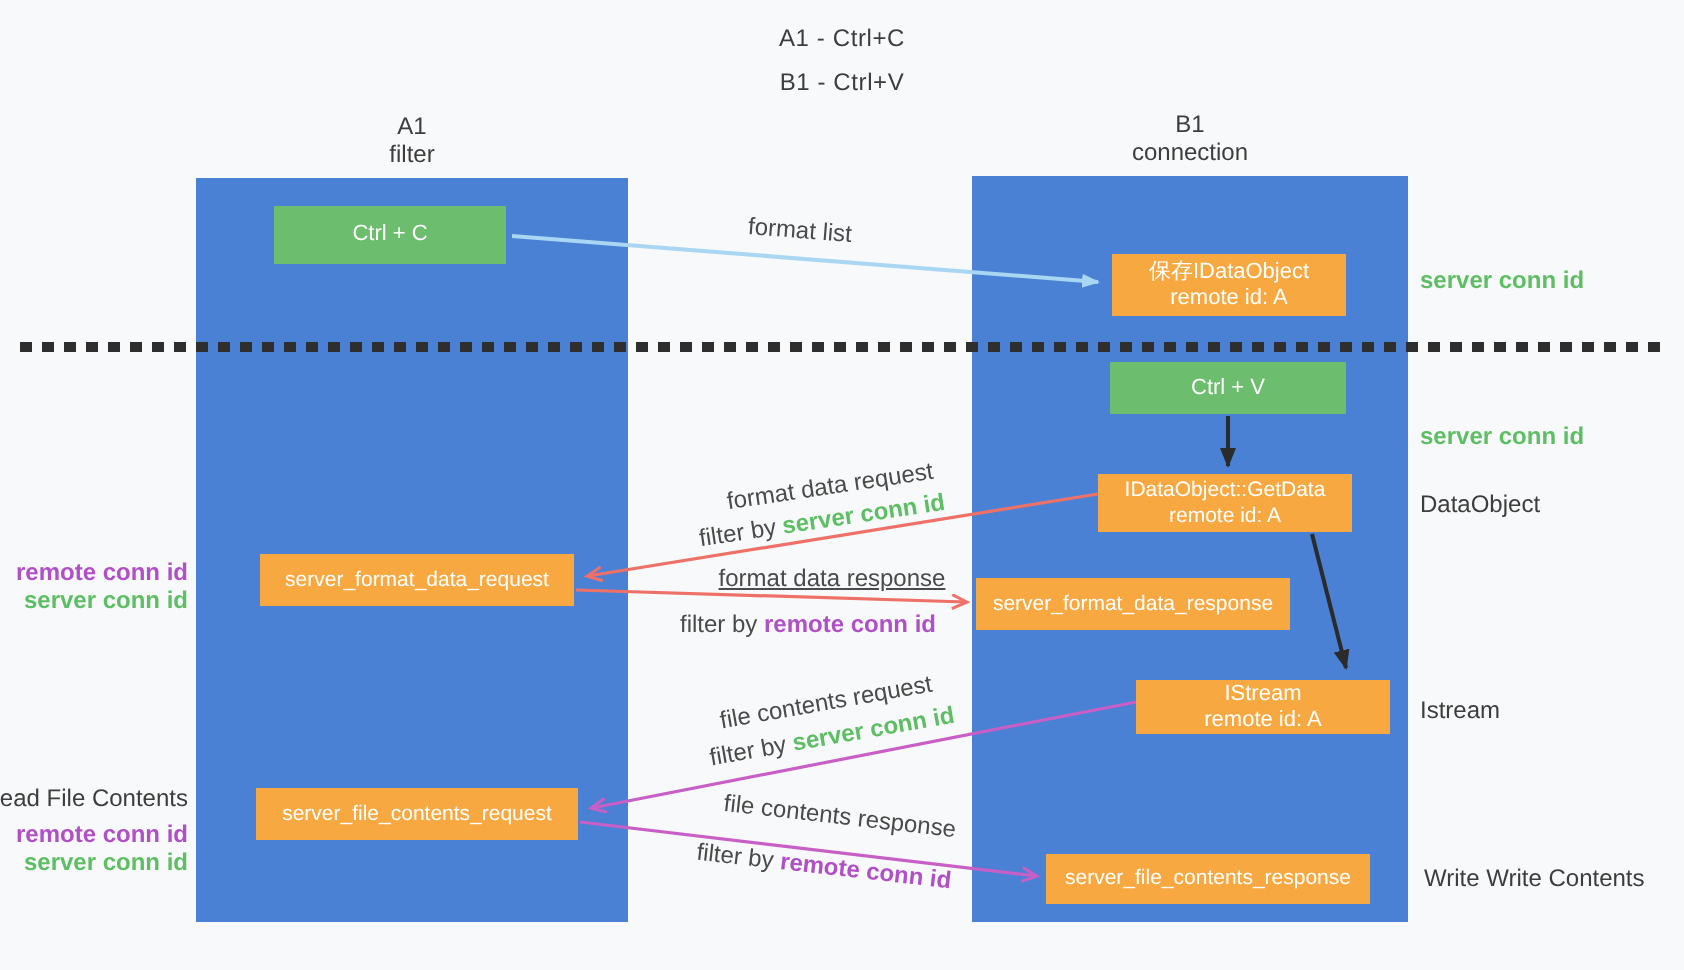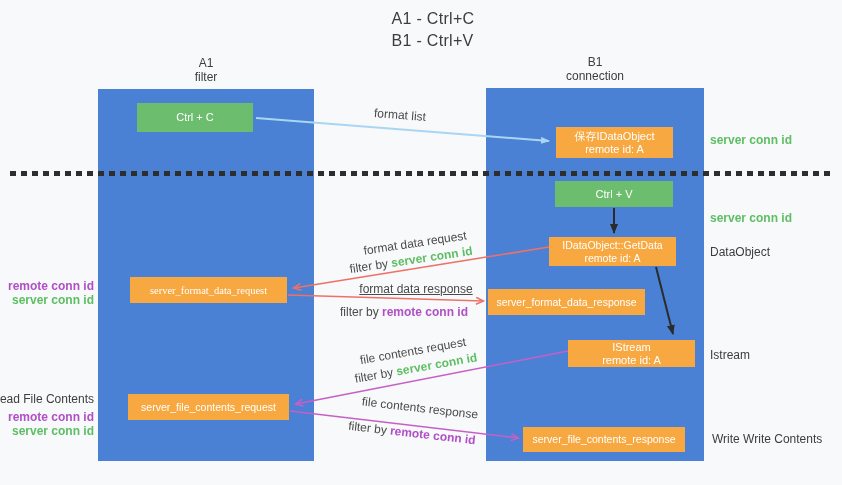--- a/index.html
+++ b/index.html
@@ -9,23 +9,24 @@
   }
   .canvas{
     position:relative;
     width:842px;height:485px;
     background:var(--background,#f8f9fa);
     overflow:hidden;
   }
   .title{
     position:absolute;left:421px;top:8px;
     transform:translateX(-50%);
-    font-size:16px;line-height:22px;
+    text-align:center;
+    font-size:12px;line-height:22px;
     color:var(--text_dark,#3c3c3c);
-    font-weight:400;letter-spacing:.3px;margin-left:12px;
+    font-weight:400;letter-spacing:.3px;
   }
   .col-header{
     position:absolute;text-align:center;
     font-size:12px;line-height:14px;
     color:var(--text_dark,#3c3c3c);
   }
   .col{
     position:absolute;
     background:var(--column_blue,#4a81d4);
     z-index:1;
@@ -79,21 +80,21 @@
   </div>
 
   <div class="col" style="left:98px;top:89px;width:216px;height:372px;"></div>
   <div class="col" style="left:486px;top:88px;width:218px;height:373px;"></div>
 
   <div class="dotted"></div>
 
   <div class="box green" style="left:137px;top:103px;width:116px;height:29px;">
     <div>Ctrl + C</div>
   </div>
-  <div class="box orange small" style="left:130px;top:277px;width:157px;height:26px;font-family:Liberation Serif, serif;">
+  <div class="box orange small" style="left:130px;top:277px;width:157px;height:26px;">
     <div>server_format_data_request</div>
   </div>
   <div class="box orange small" style="left:128px;top:394px;width:161px;height:26px;">
     <div>server_file_contents_request</div>
   </div>
 
   <div class="box orange" style="left:556px;top:127px;width:117px;height:31px;">
     <div>保存IDataObject</div>
     <div>remote id: A</div>
   </div>

